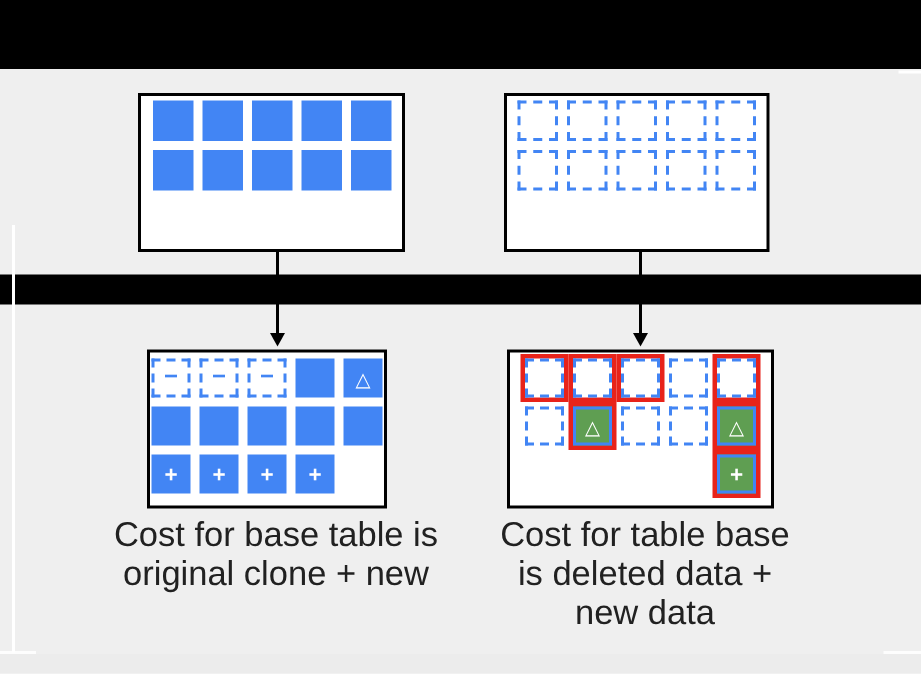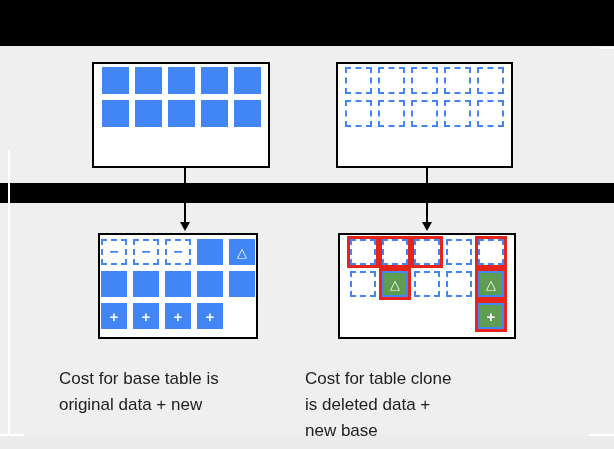--- a/index.html
+++ b/index.html
@@ -32,21 +32,21 @@
   .glyph-plus{font-size:15px;font-weight:700;}
   .glyph-minus{font-size:16px;font-weight:700;}
 
   .arrow-line{position:absolute;width:2px;height:55px;top:168px;background:#000;}
   .al-left{left:184px;}
   .al-right{left:426px;}
   .arrow-head{position:absolute;width:0;height:0;top:222px;border-left:5px solid transparent;border-right:5px solid transparent;border-top:9px solid #000;}
   .ah-left{left:180px;}
   .ah-right{left:422px;}
 
-  .caption{position:absolute;top:366px;width:250px;color:var(--text,#212121);font-size:17px;line-height:26px;}
+  .caption{position:absolute;top:343px;width:250px;text-align:center;color:var(--text,#212121);font-size:23px;line-height:26px;}
   .cap-left{left:59px;}
   .cap-right{left:305px;}
   .cap-line{display:block;white-space:nowrap;}
 
   .seam{position:absolute;background:#FFFFFF;}
   .seam-v{left:8px;top:150px;width:2px;height:285px;}
   .seam-tr{left:599px;top:47px;width:15px;height:2px;}
   .seam-bl{left:0px;top:434px;width:24px;height:2px;opacity:.85;}
   .seam-br{left:589px;top:434px;width:25px;height:2px;opacity:.85;}
 </style>
@@ -173,20 +173,20 @@
           <div class="sq empty"></div>
           <div class="sq green ring">
             <span class="glyph glyph-plus g-white">+</span>
           </div>
         </div>
       </div>
   </div>
 
   <div class="caption cap-left">
     <span class="cap-line">Cost for base table is</span>
-    <span class="cap-line">original data + new</span>
+    <span class="cap-line">original clone + new</span>
   </div>
   <div class="caption cap-right">
-    <span class="cap-line">Cost for table clone</span>
+    <span class="cap-line">Cost for table base</span>
     <span class="cap-line">is deleted data +</span>
-    <span class="cap-line">new base</span>
+    <span class="cap-line">new data</span>
   </div>
 </div>
 
 </body></html>

